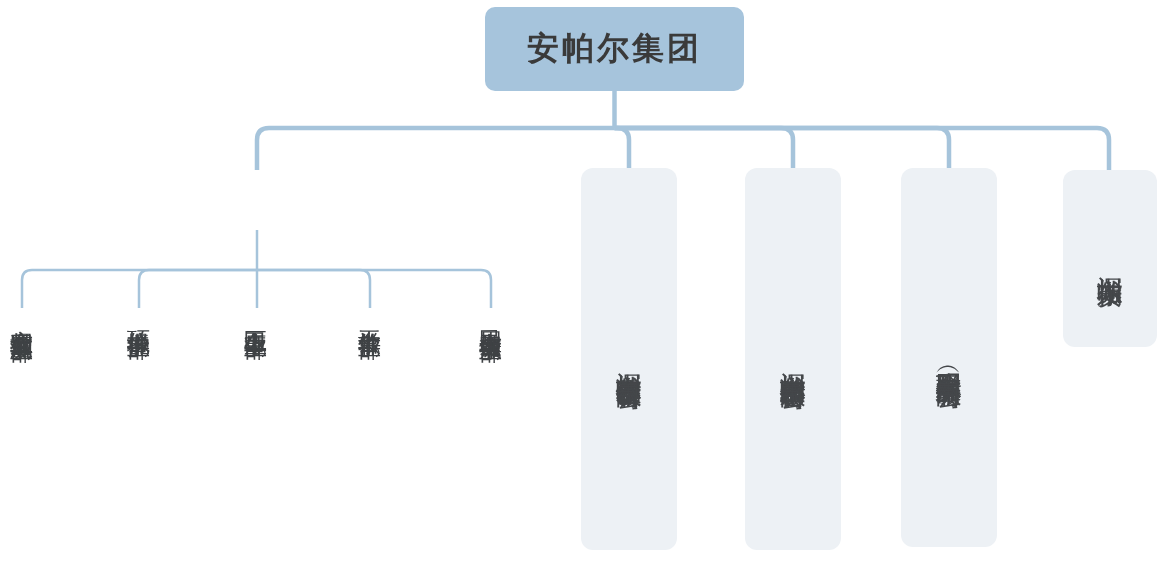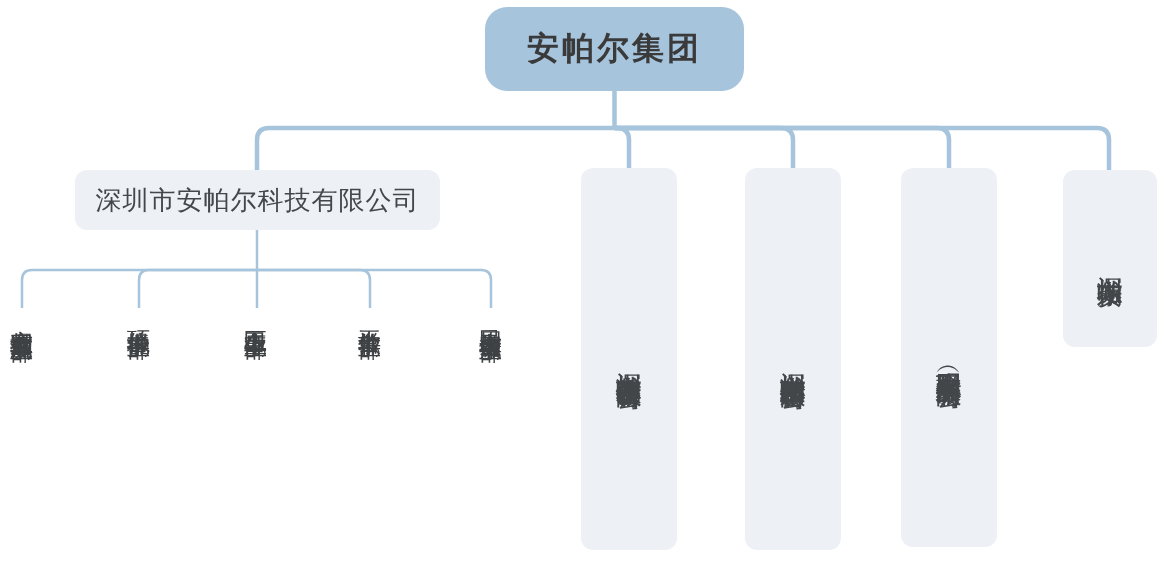--- a/index.html
+++ b/index.html
@@ -20,21 +20,21 @@
   .node{
     position:absolute;
     display:flex;
     align-items:center;
     justify-content:center;
     box-sizing:border-box;
   }
   .root-node{
     left:485px;top:7px;width:259px;height:84px;
     background:#a6c4dc;
-    border-radius:22px;
+    border-radius:10px;
     font-size:32px;
     font-weight:bold;
     color:#3a3a3a;
     letter-spacing:3px;
   }
   .sub-node{
     background:#edf1f5;
     border-radius:12px;
     color:#44474a;
     font-size:26px;
@@ -89,21 +89,20 @@
       <path d="M257 230 V308"></path>
       <path d="M257 270 H32 Q22 270 22 280 V308"></path>
       <path d="M257 270 H149 Q139 270 139 280 V308"></path>
       <path d="M257 270 H360 Q370 270 370 280 V308"></path>
       <path d="M257 270 H481 Q491 270 491 280 V308"></path>
     </g>
   </svg>
 
   <div class="node root-node">安帕尔集团</div>
 
-  <div class="node sub-node horiz">深圳市安帕尔科技有限公司</div>
 
   <div class="node sub-node vnode-1">
     <span class="vtext">深圳市安帕尔仪器设备有限公司</span>
   </div>
 
   <div class="node sub-node vnode-2">
     <span class="vtext">深圳市安帕尔精密加工有限公司</span>
   </div>
 
   <div class="node sub-node vnode-3">

